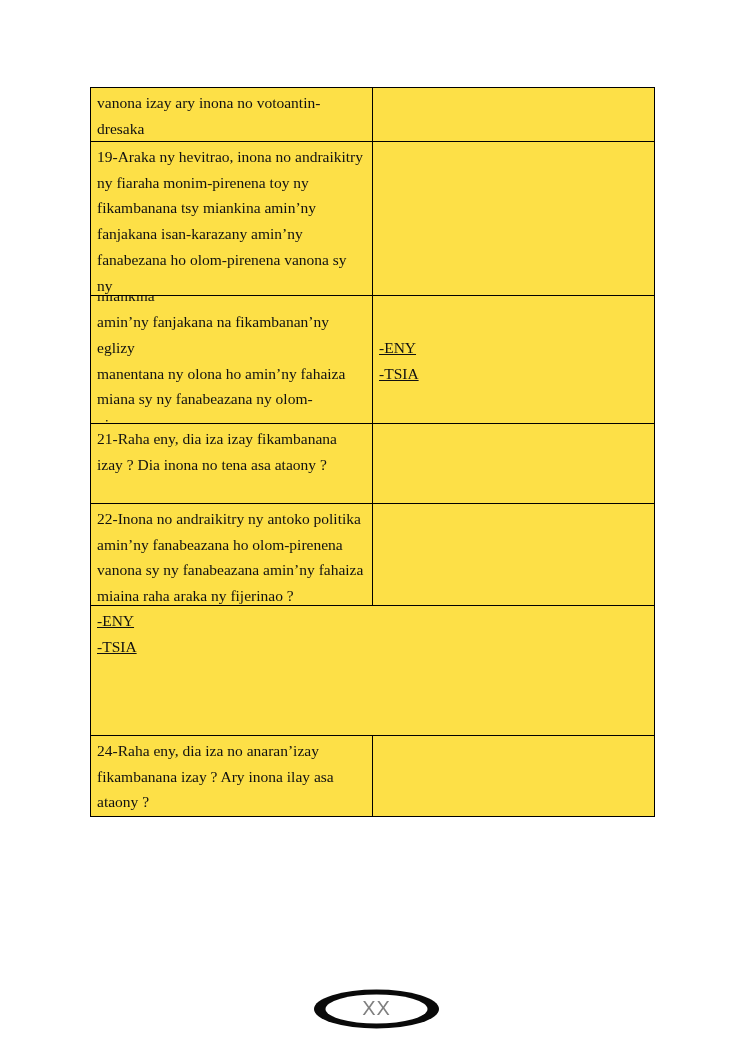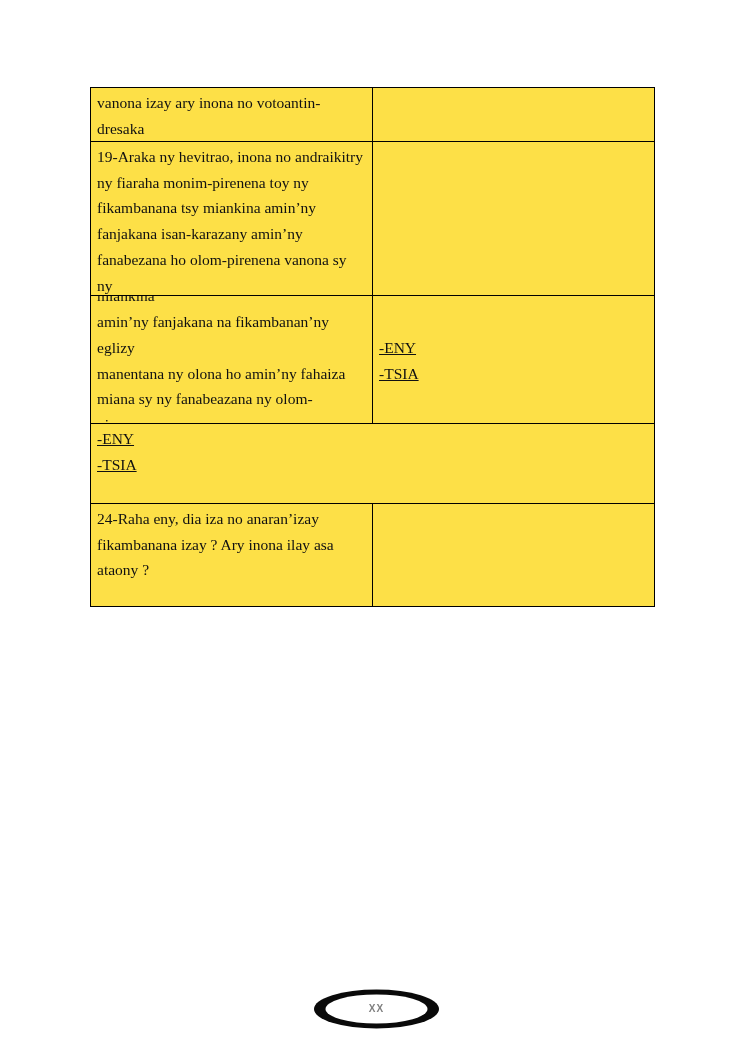--- a/index.html
+++ b/index.html
@@ -71,22 +71,22 @@
     display: block;
   }
   .pagenum {
     position: absolute;
     left: 0;
     right: 0;
     top: 50%;
     transform: translateY(-52%);
     text-align: center;
     font-family: "Liberation Sans", sans-serif;
-    font-size: 10px;
-    font-weight: bold;
+    font-size: 20px;
+    font-weight: normal;
     color: #808080;
     letter-spacing: 1px;
   }
 </style>
 </head>
 <body>
 
 <div class="page">
 
   <div class="qtable">
@@ -109,21 +109,33 @@
     <div class="row">
       <div class="cell q">20-Mahafantatra fikambanana tsy miankina
 amin’ny fanjakana na fikambanan’ny eglizy
 manentana ny olona ho amin’ny fahaiza
 miana sy ny fanabeazana ny olom-pirenena
 vanona ve ianao ?</div>
       <div class="cell a">-ENY
 -TSIA</div>
     </div>
 
+    <div class="row">
+      <div class="cell q">21-Raha eny, dia iza izay fikambanana
+izay ? Dia inona no tena asa ataony ?</div>
+      <div class="cell a"></div>
+    </div>
 
+    <div class="row">
+      <div class="cell q">22-Inona no andraikitry ny antoko politika
+amin’ny fanabeazana ho olom-pirenena
+vanona sy ny fanabeazana amin’ny fahaiza
+miaina raha araka ny fijerinao ?</div>
+      <div class="cell a"></div>
+    </div>
 
     <div class="row">
       <div class="cell a">-ENY
 -TSIA</div>
     </div>
 
     <div class="row">
       <div class="cell q">24-Raha eny, dia iza no anaran’izay
 fikambanana izay ? Ary inona ilay asa
 ataony ?</div>

